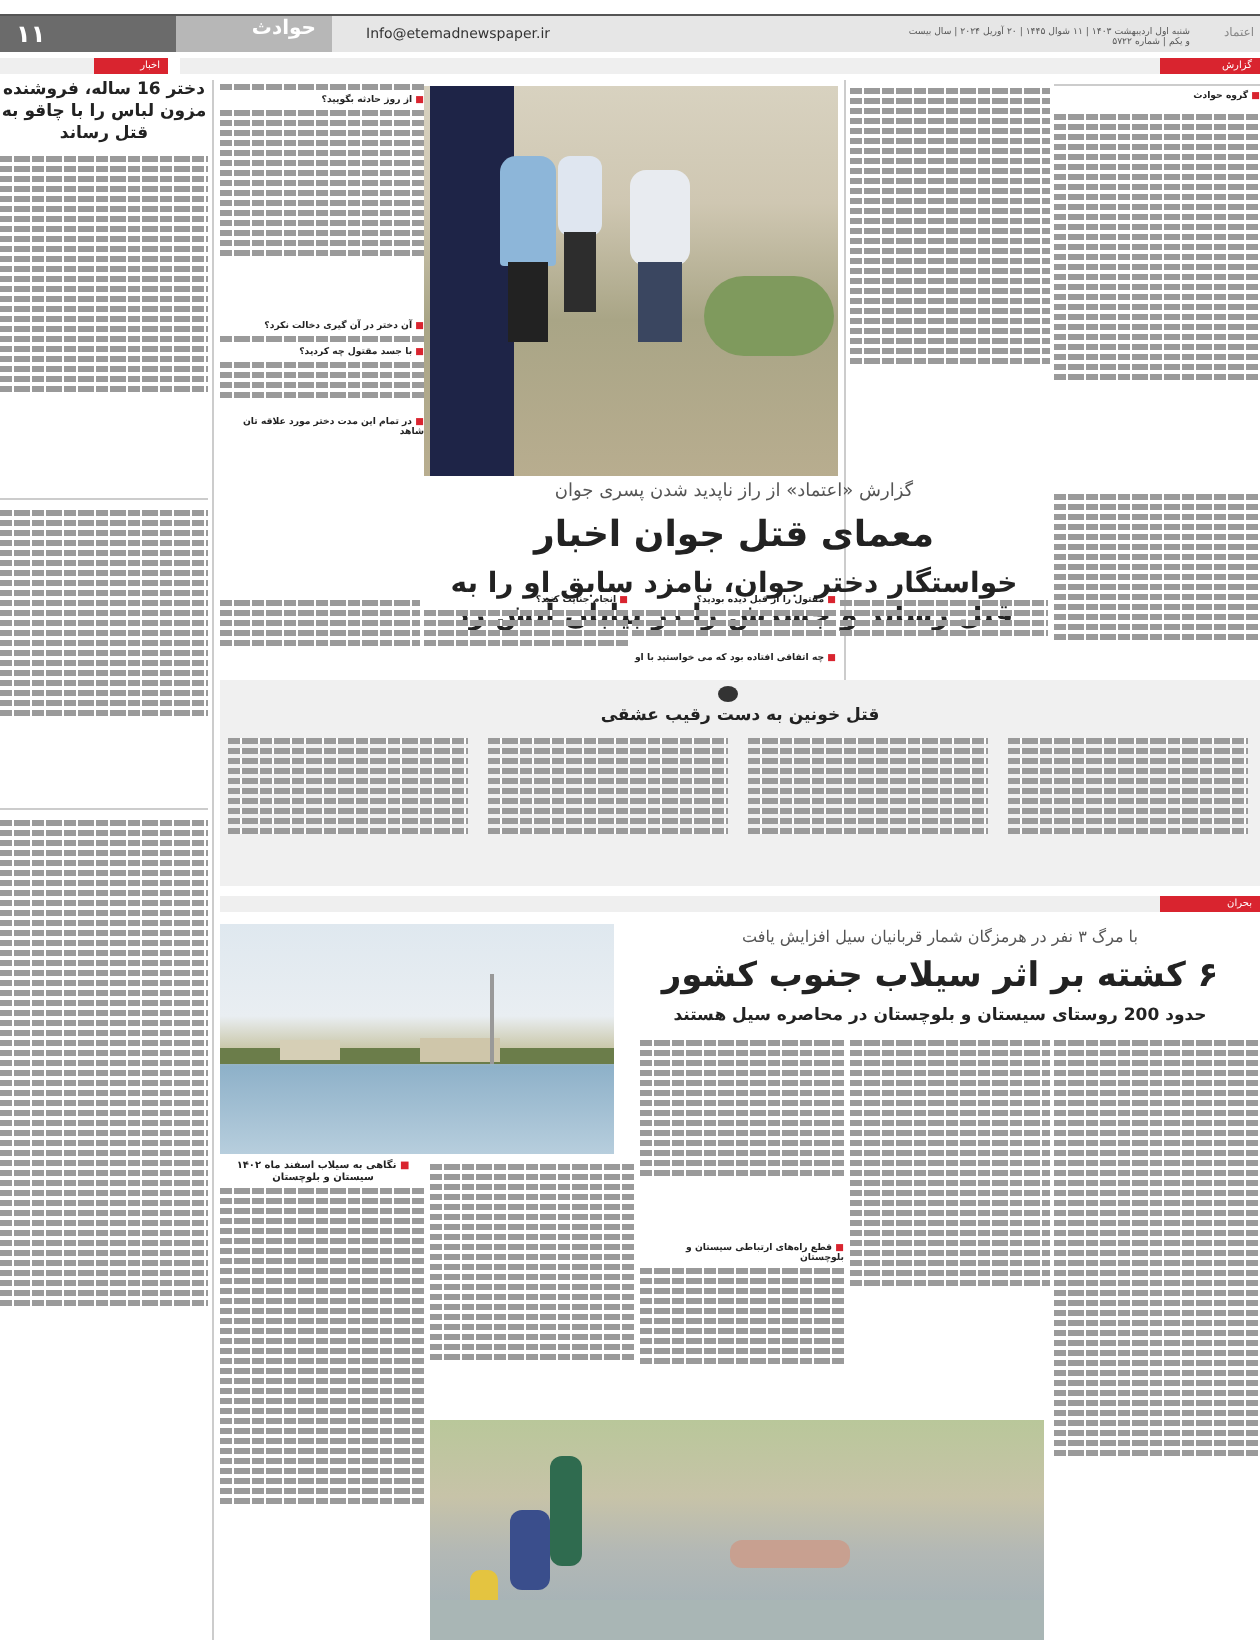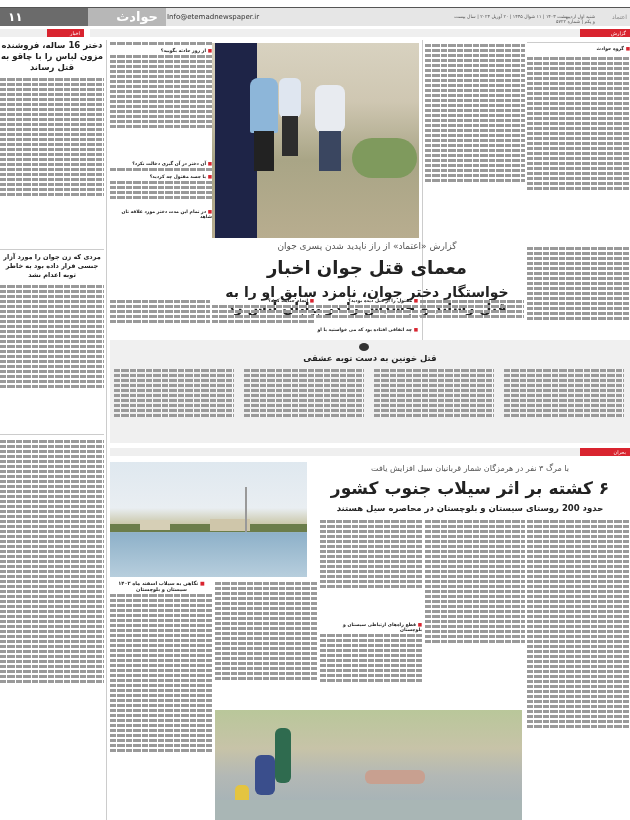--- a/index.html
+++ b/index.html
@@ -1,21 +1,21 @@
 <!DOCTYPE html>
 <html><head>
 <meta charset="utf-8">
 <style>
 *{box-sizing:border-box;margin:0;padding:0}
 body{width:630px;height:820px;background:#fff;font-family:"DejaVu Sans",sans-serif;overflow:hidden;position:relative;color:#222}
 .abs{position:absolute}
 .masthead{left:0;top:7px;width:630px;height:19px;display:flex;border-top:1px solid #555}
 .pg{width:88px;background:#6b6b6b;color:#fff;font-size:12px;font-weight:bold;padding:2px 8px;direction:ltr}
-.sec{width:78px;background:#b7b7b7;color:#fff;font-size:13px;font-weight:bold;text-align:right;padding:1px 8px;direction:rtl}
-.email{width:280px;background:#e6e6e6;font-size:7px;padding:5px 1px;color:#333;direction:ltr}
+.sec{width:78px;background:#b7b7b7;color:#fff;font-size:10px;font-weight:bold;text-align:right;padding:1px 8px;direction:rtl}
+.email{width:280px;background:#e6e6e6;font-size:7px;padding:5px 17px;color:#333;direction:ltr}
 .date{flex:1;background:#e6e6e6;font-size:4.6px;padding:6px 5px;text-align:right;direction:rtl;color:#555}
 .logo{width:30px;background:#e6e6e6;font-size:6px;color:#888;padding:5px 3px;text-align:right}
 .redtag{background:#d9242f;color:#fff;font-size:5px;padding:1px 4px;text-align:right;direction:rtl;height:8px}
 .greybar{background:#efefef;height:8px}
 .txt{font-size:4.3px;line-height:7px;color:#777;text-align:justify;direction:rtl;overflow:hidden}
 .txt span{display:block;height:3px;margin:2px 0;background:repeating-linear-gradient(90deg,#9a9a9a 0 6px,#fff 6px 7px,#9a9a9a 7px 15px,#fff 15px 16px)}
 .hdl{direction:rtl;text-align:center;font-weight:bold;color:#222}
 .q{direction:rtl;font-size:4.6px;font-weight:bold;color:#222;text-align:right}
 .q::before{content:"■ ";color:#d9242f}
 .photo{overflow:hidden}
@@ -59,21 +59,20 @@
       <span></span>
       <span></span>
       <span></span>
       <span></span>
       <span></span>
       <span></span>
       <span></span>
       <span></span>
  </div>
  <div class="rule" style="height:1px;margin:3px 0"></div>
- <div class="hdl" style="font-size:6.5px;line-height:9px">مردی که زن جوان را مورد آزار جنسی قرار داده بود به خاطر توبه اعدام نشد</div>
  <div class="txt" style="height:148px;margin-top:3px">
   <span></span>
       <span></span>
       <span></span>
       <span></span>
       <span></span>
       <span></span>
       <span></span>
       <span></span>
       <span></span>
@@ -313,21 +312,21 @@
       <span></span>
       <span></span>
       <span></span>
       <span></span>
       <span></span>
     </div>
 </div>
 
 <div class="abs" style="left:110px;top:340px;width:520px;height:103px;background:#f0f0f0">
  <div class="abs" style="left:249px;top:3px;width:10px;height:8px;border-radius:50%;background:#333"></div>
- <div class="abs hdl" style="left:0;top:13px;width:520px;font-size:8.5px">قتل خونین به دست توبه عشقی</div>
+ <div class="abs hdl" style="left:0;top:13px;width:520px;font-size:8.5px">قتل خونین به دست رقیب عشقی</div>
  <div class="abs txt" style="left:4px;top:27px;width:120px;height:72px">
       <span></span>
       <span></span>
       <span></span>
       <span></span>
       <span></span>
       <span></span>
       <span></span>
       <span></span>
       <span></span>

